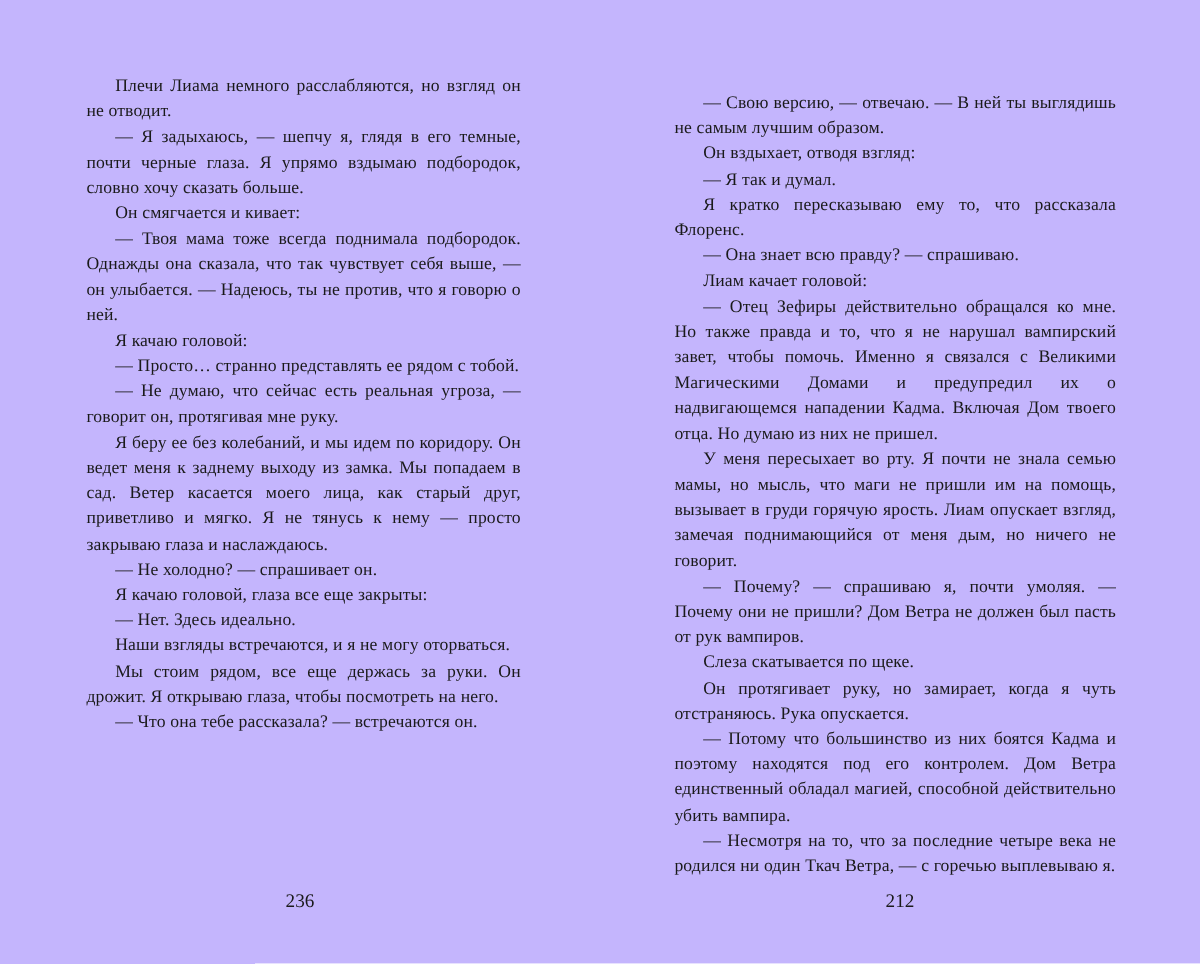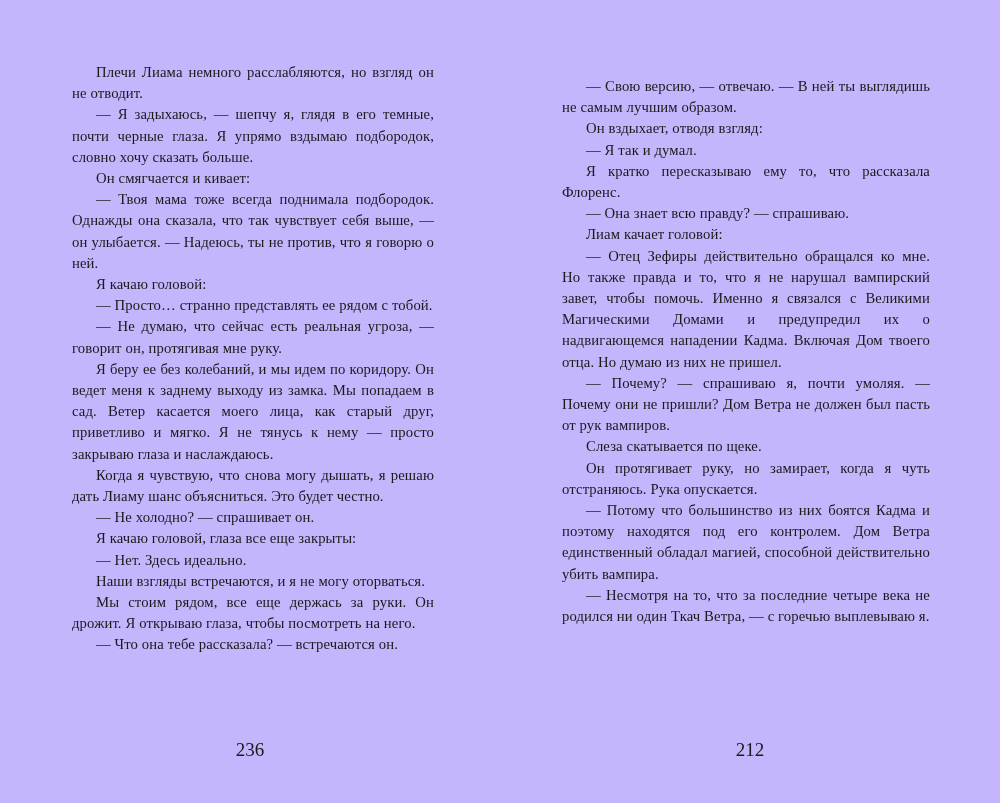--- a/index.html
+++ b/index.html
@@ -47,21 +47,21 @@
     text-indent: 24px;
     hyphens: manual;
     font-family: "Liberation Serif", serif;
     letter-spacing: 0.12px;
   }
   .folio {
     position: absolute;
     bottom: 42px;
     width: 100%;
     text-align: center;
-    font-size: 19px;
+    font-size: 16px;
     font-family: "Liberation Serif", serif;
     color: #1a1a1a;
   }
   .page-left .folio {
     left: 0;
     padding-left: 0px;
   }
   .page-right .folio {
     left: 0;
     padding-left: -0px;
@@ -83,21 +83,20 @@
   <div class="page page-left">
     <div class="text-column">
       <p>Плечи Лиама немного расслабляются, но взгляд он не отводит.</p>
       <p>— Я задыхаюсь, — шепчу я, глядя в его темные, почти черные глаза. Я упрямо вздымаю подбородок, словно хочу сказать больше.</p>
       <p>Он смягчается и кивает:</p>
       <p>— Твоя мама тоже всегда поднимала подбородок. Однажды она сказала, что так чувствует себя выше, — он улыбается. — Надеюсь, ты не против, что я говорю о ней.</p>
       <p>Я качаю головой:</p>
       <p>— Просто… странно представлять ее рядом с тобой.</p>
       <p>— Не думаю, что сейчас есть реальная угроза, — говорит он, протягивая мне руку.</p>
       <p>Я беру ее без колебаний, и мы идем по коридору. Он ведет меня к заднему выходу из замка. Мы попадаем в сад. Ветер касается моего лица, как старый друг, приветливо и мягко. Я не тянусь к нему — просто закрываю глаза и наслаждаюсь.</p>
-      <p>Когда я чувствую, что снова могу дышать, я решаю дать Лиаму шанс объясниться. Это будет честно.</p>
       <p>— Не холодно? — спрашивает он.</p>
       <p>Я качаю головой, глаза все еще закрыты:</p>
       <p>— Нет. Здесь идеально.</p>
       <p>Наши взгляды встречаются, и я не могу оторваться.</p>
       <p>Мы стоим рядом, все еще держась за руки. Он дрожит. Я открываю глаза, чтобы посмотреть на него.</p>
       <p>— Что она тебе рассказала? — встречаются он.</p>
     </div>
     <div class="folio">236</div>
   </div>
 
@@ -105,20 +104,21 @@
 
   <div class="page page-right">
     <div class="text-column">
       <p>— Свою версию, — отвечаю. — В ней ты выглядишь не самым лучшим образом.</p>
       <p>Он вздыхает, отводя взгляд:</p>
       <p>— Я так и думал.</p>
       <p>Я кратко пересказываю ему то, что рассказала Флоренс.</p>
       <p>— Она знает всю правду? — спрашиваю.</p>
       <p>Лиам качает головой:</p>
       <p>— Отец Зефиры действительно обращался ко мне. Но также правда и то, что я не нарушал вампирский завет, чтобы помочь. Именно я связался с Великими Магическими Домами и предупредил их о надвигающемся нападении Кадма. Включая Дом твоего отца. Но думаю из них не пришел.</p>
+      <p>У меня пересыхает во рту. Я почти не знала семью мамы, но мысль, что маги не пришли им на помощь, вызывает в груди горячую ярость. Лиам опускает взгляд, замечая поднимающийся от меня дым, но ничего не говорит.</p>
       <p>— Почему? — спрашиваю я, почти умоляя. — Почему они не пришли? Дом Ветра не должен был пасть от рук вампиров.</p>
       <p>Слеза скатывается по щеке.</p>
       <p>Он протягивает руку, но замирает, когда я чуть отстраняюсь. Рука опускается.</p>
       <p>— Потому что большинство из них боятся Кадма и поэтому находятся под его контролем. Дом Ветра единственный обладал магией, способной действительно убить вампира.</p>
       <p>— Несмотря на то, что за последние четыре века не родился ни один Ткач Ветра, — с горечью выплевываю я.</p>
     </div>
     <div class="folio">212</div>
   </div>
 
 </div>

